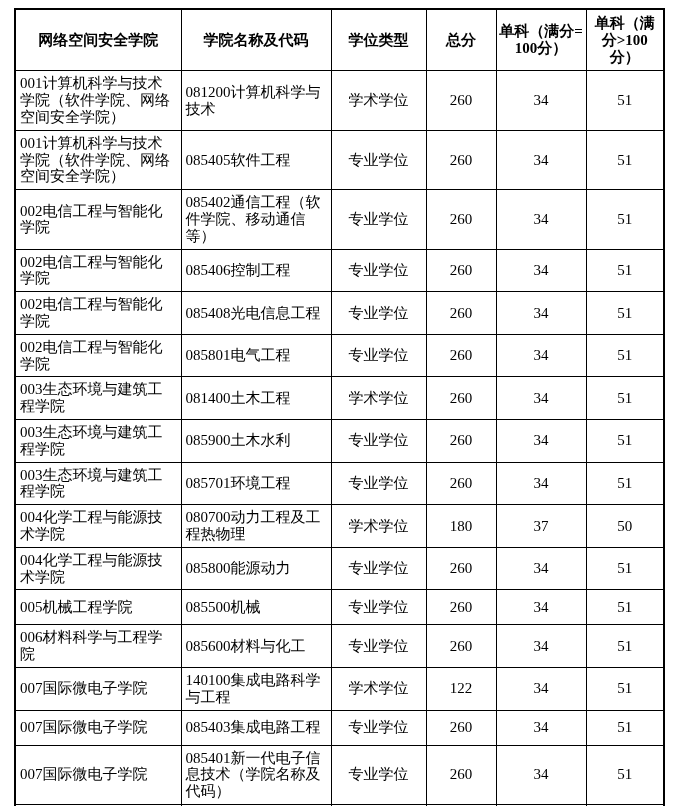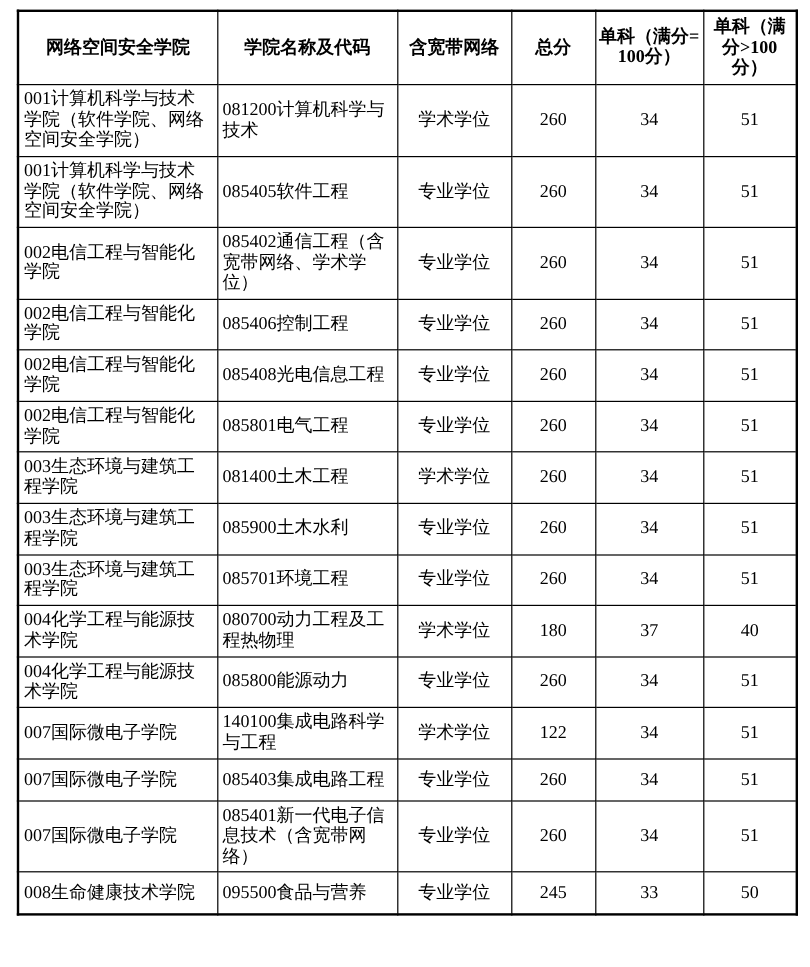--- a/index.html
+++ b/index.html
@@ -64,21 +64,21 @@
       <col class="c-major">
       <col class="c-degree">
       <col class="c-total">
       <col class="c-s100">
       <col class="c-sgt100">
     </colgroup>
     <thead>
       <tr>
         <th>网络空间安全学院</th>
         <th>学院名称及代码</th>
-        <th>含宽带网络</th>
+        <th>学位类型</th>
         <th>总分</th>
         <th>单科（满分=100分）</th>
         <th>单科（满分&gt;100分）</th>
       </tr>
     </thead>
     <tbody>
 
     <tr class="data-row">
           <td class="cell-college">001计算机科学与技术学院（软件学院、网络空间安全学院）</td>
           <td class="cell-major">081200计算机科学与技术</td>
@@ -90,21 +90,21 @@
         <tr class="data-row">
           <td class="cell-college">001计算机科学与技术学院（软件学院、网络空间安全学院）</td>
           <td class="cell-major">085405软件工程</td>
           <td class="cell-degree">专业学位</td>
           <td class="cell-total">260</td>
           <td class="cell-s100">34</td>
           <td class="cell-sgt100">51</td>
         </tr>
         <tr class="data-row">
           <td class="cell-college">002电信工程与智能化学院</td>
-          <td class="cell-major">085402通信工程（含宽带网络、学术学位）</td>
+          <td class="cell-major">085402通信工程（软件学院、移动通信等）</td>
           <td class="cell-degree">专业学位</td>
           <td class="cell-total">260</td>
           <td class="cell-s100">34</td>
           <td class="cell-sgt100">51</td>
         </tr>
         <tr class="data-row">
           <td class="cell-college">002电信工程与智能化学院</td>
           <td class="cell-major">085406控制工程</td>
           <td class="cell-degree">专业学位</td>
           <td class="cell-total">260</td>
@@ -150,49 +150,65 @@
           <td class="cell-total">260</td>
           <td class="cell-s100">34</td>
           <td class="cell-sgt100">51</td>
         </tr>
         <tr class="data-row">
           <td class="cell-college">004化学工程与能源技术学院</td>
           <td class="cell-major">080700动力工程及工程热物理</td>
           <td class="cell-degree">学术学位</td>
           <td class="cell-total">180</td>
           <td class="cell-s100">37</td>
-          <td class="cell-sgt100">40</td>
+          <td class="cell-sgt100">50</td>
         </tr>
         <tr class="data-row">
           <td class="cell-college">004化学工程与能源技术学院</td>
           <td class="cell-major">085800能源动力</td>
           <td class="cell-degree">专业学位</td>
           <td class="cell-total">260</td>
           <td class="cell-s100">34</td>
           <td class="cell-sgt100">51</td>
         </tr>
         <tr class="data-row">
+          <td class="cell-college">005机械工程学院</td>
+          <td class="cell-major">085500机械</td>
+          <td class="cell-degree">专业学位</td>
+          <td class="cell-total">260</td>
+          <td class="cell-s100">34</td>
+          <td class="cell-sgt100">51</td>
+        </tr>
+        <tr class="data-row">
+          <td class="cell-college">006材料科学与工程学院</td>
+          <td class="cell-major">085600材料与化工</td>
+          <td class="cell-degree">专业学位</td>
+          <td class="cell-total">260</td>
+          <td class="cell-s100">34</td>
+          <td class="cell-sgt100">51</td>
+        </tr>
+        <tr class="data-row">
           <td class="cell-college">007国际微电子学院</td>
           <td class="cell-major">140100集成电路科学与工程</td>
           <td class="cell-degree">学术学位</td>
           <td class="cell-total">122</td>
           <td class="cell-s100">34</td>
           <td class="cell-sgt100">51</td>
         </tr>
         <tr class="data-row">
           <td class="cell-college">007国际微电子学院</td>
           <td class="cell-major">085403集成电路工程</td>
           <td class="cell-degree">专业学位</td>
           <td class="cell-total">260</td>
           <td class="cell-s100">34</td>
           <td class="cell-sgt100">51</td>
         </tr>
         <tr class="data-row">
           <td class="cell-college">007国际微电子学院</td>
-          <td class="cell-major">085401新一代电子信息技术（含宽带网络）</td>
+          <td class="cell-major">085401新一代电子信息技术（学院名称及代码）</td>
           <td class="cell-degree">专业学位</td>
           <td class="cell-total">260</td>
           <td class="cell-s100">34</td>
           <td class="cell-sgt100">51</td>
         </tr>
         <tr class="data-row">
           <td class="cell-college">008生命健康技术学院</td>
           <td class="cell-major">095500食品与营养</td>
           <td class="cell-degree">专业学位</td>
           <td class="cell-total">245</td>

